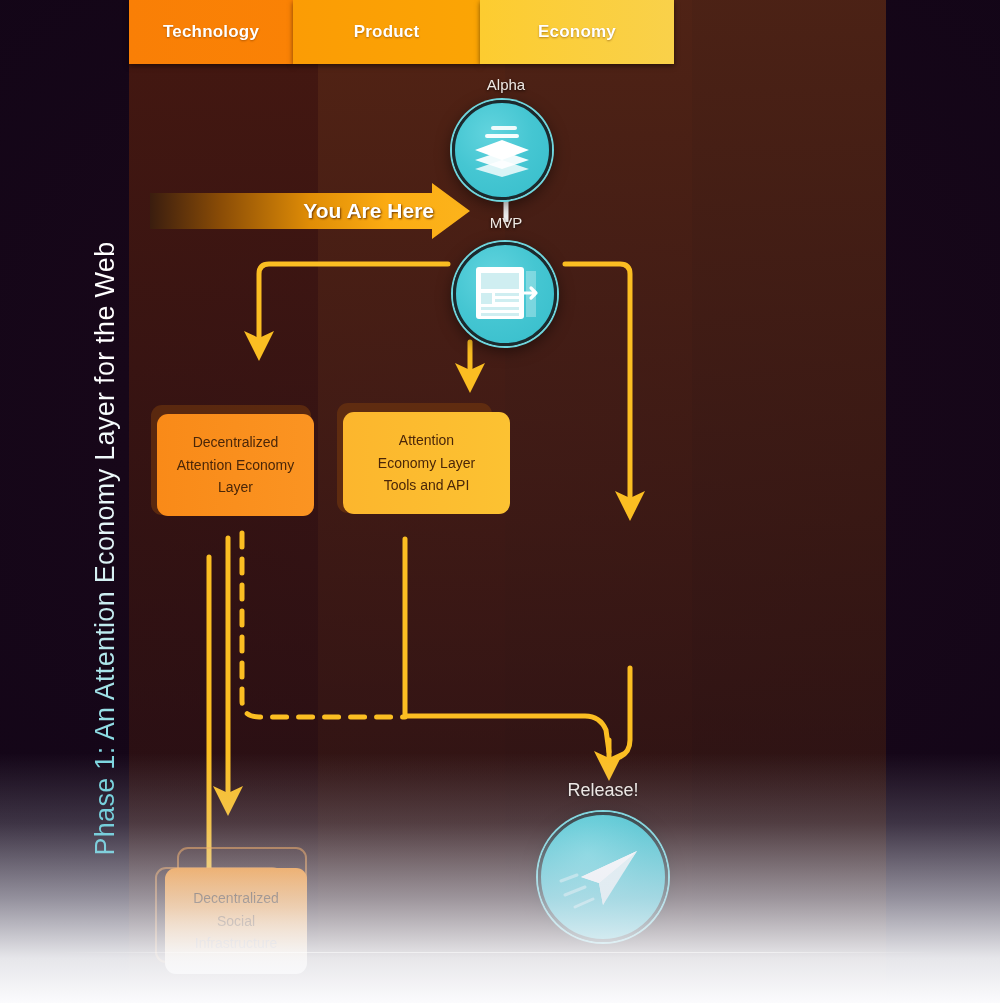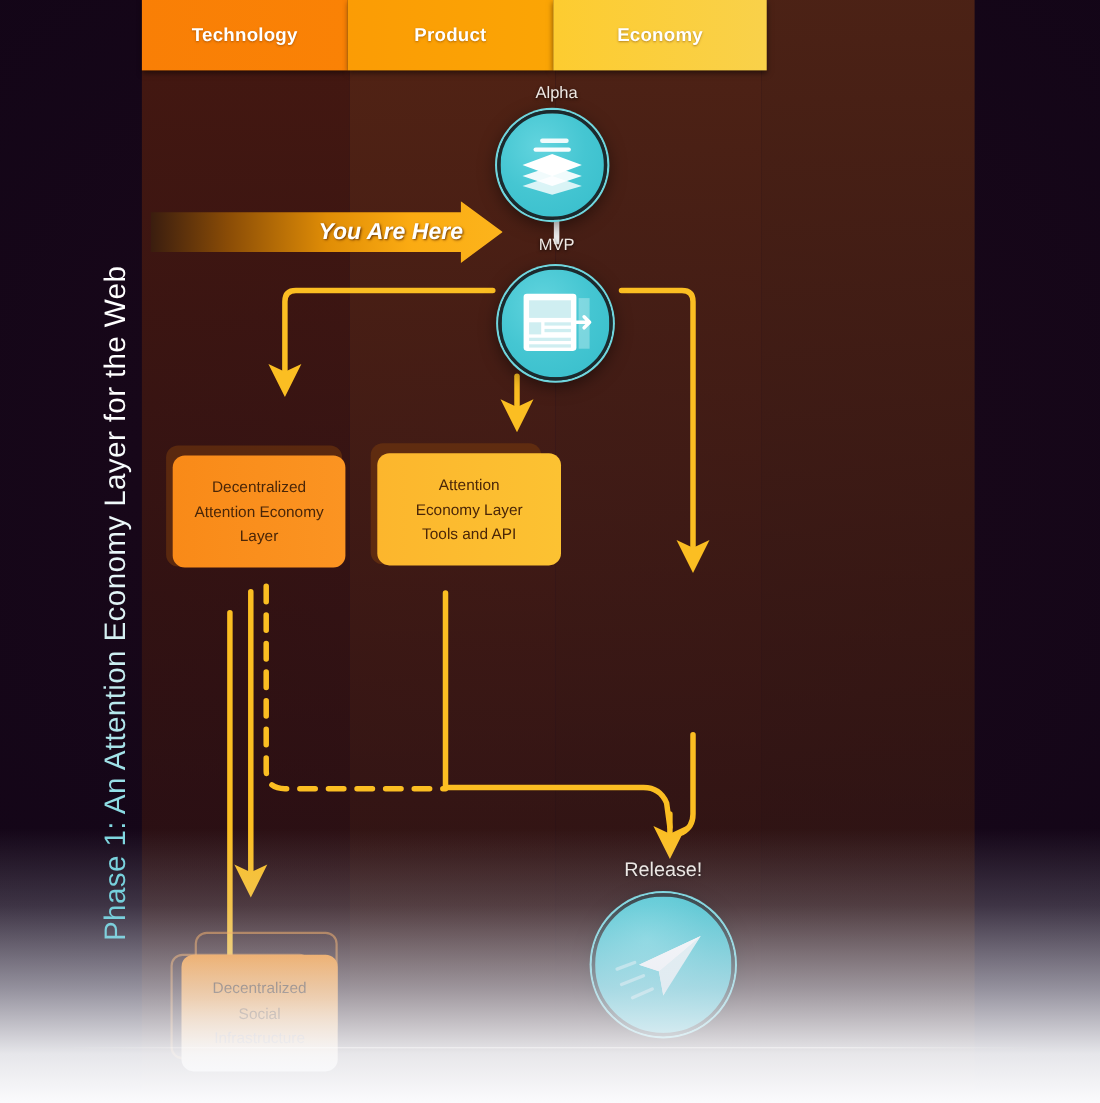--- a/index.html
+++ b/index.html
@@ -36,21 +36,21 @@
 
   
   #header { position: absolute; left: 129px; top: 0; width: 757px; height: 64px; display: flex; }
   .colhead {
     display: flex; align-items: center; justify-content: center;
     color: #ffffff; font-weight: bold; font-size: 17px;
     letter-spacing: .2px;
     text-shadow: 0 1px 2px rgba(90,40,0,.45);
     box-shadow: 0 2px 5px rgba(0,0,0,.5);
   }
-  .ch0 { width: 187px; background: linear-gradient(to right,#f97f06,#fa8205); text-align: right; }
+  .ch0 { width: 164px; background: linear-gradient(to right,#f97f06,#fa8205); text-align: right; }
   .ch1 { width: 187px; background: linear-gradient(to right,#fb9c05,#fba505); }
   .ch2 { width: 187px; background: linear-gradient(to right,#fdbb06,#fdc211); }
   .ch3 { width: 194px; background: linear-gradient(to right,#fdcc30,#f9d14a); }
 
   
   #sidetitle {
     position: absolute; left: -290px; top: 445px;
     width: 790px; transform: rotate(-90deg);
     transform-origin: center center;
     text-align: left;
@@ -106,21 +106,21 @@
   .ghost-card {
     position: absolute; border-radius: 11px;
     border: 2px solid rgba(250,150,45,.55);
     background: transparent;
   }
 
   .bold { font-weight: bold; }
 
   
   #yah {
-    position: absolute; left: 137px; top: 183px; width: 320px; height: 56px; font-style: italic;
+    position: absolute; left: 150px; top: 183px; width: 320px; height: 56px;
   }
   #yah-text {
     position: absolute; right: 36px; top: 50%; transform: translateY(-50%);
     font-size: 21px; font-weight: bold; color: #ffffff; white-space: nowrap;
     text-shadow: 1px 1px 2px rgba(90,40,0,.85);
   }
 </style>
 </head>
 <body>
 

